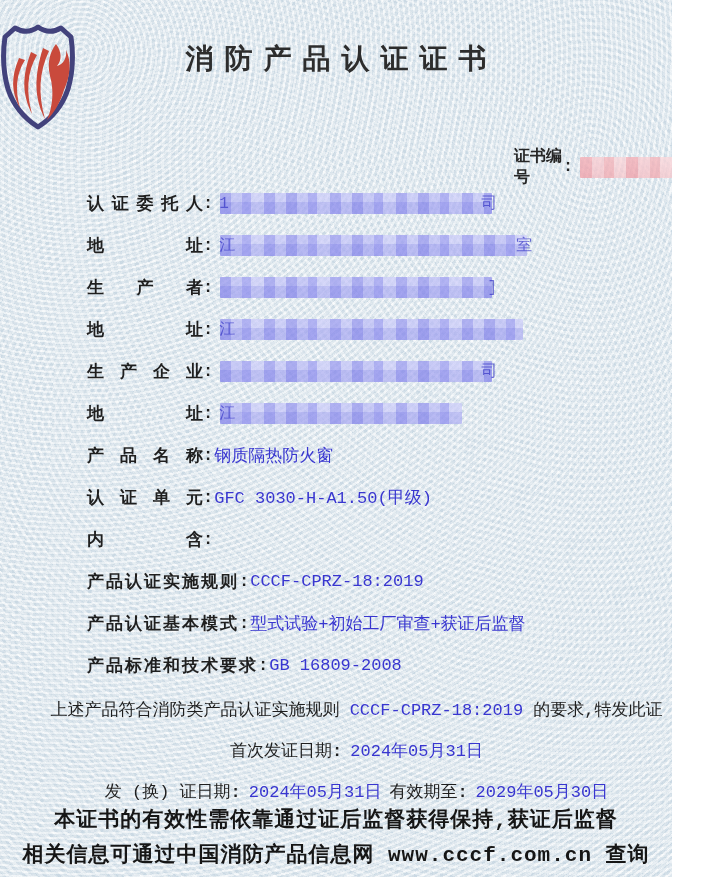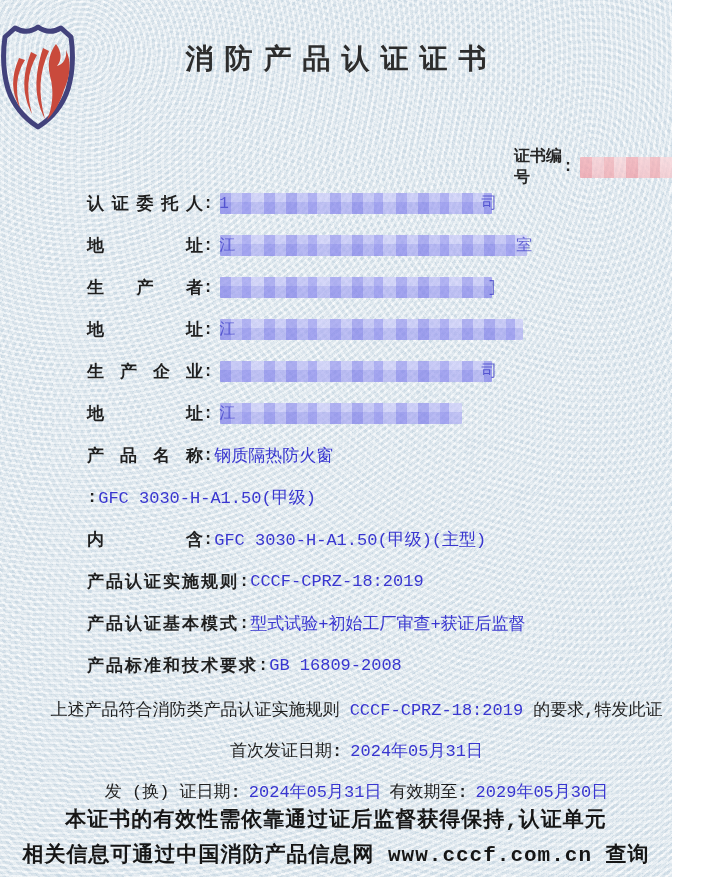--- a/index.html
+++ b/index.html
@@ -144,28 +144,28 @@
         </span>
     </div>
 
     <div class="row">
       <span class="lbl short">产品名称</span>
         <span class="colon">:</span>
       <span class="val">钢质隔热防火窗</span>
     </div>
 
     <div class="row">
+      <span class="lbl short">认证单元</span>
         <span class="colon">:</span>
       <span class="val">GFC 3030-H-A1.50(甲级)</span>
     </div>
 
     <div class="row">
       <span class="lbl short">内含</span>
         <span class="colon">:</span>
-      <span class="val">GFC 3030-H-A1.50(甲级)(主型)</span>
     </div>
 
     <div class="row">
       <span class="lbl long">产品认证实施规则</span>
         <span class="colon">:</span>
       <span class="val">CCCF-CPRZ-18:2019</span>
     </div>
 
     <div class="row">
       <span class="lbl long">产品认证基本模式</span>
@@ -186,16 +186,16 @@
   </div>
 
   <div class="centerline issue">
     <span>首次发证日期</span><span class="colon">:</span><span class="gap"></span><span class="blue">2024年05月31日</span>
   </div>
 
   <div class="centerline reissue">
     <span>发 (换) 证日期</span><span class="colon">:</span><span class="gap"></span><span class="blue">2024年05月31日</span><span class="gap"></span><span>有效期至</span><span class="colon">:</span><span class="gap"></span><span class="blue">2029年05月30日</span>
   </div>
 
-  <div class="boldline b1">本证书的有效性需依靠通过证后监督获得保持,认证单元</div>
+  <div class="boldline b1">本证书的有效性需依靠通过证后监督获得保持,获证后监督</div>
   <div class="boldline b2">相关信息可通过中国消防产品信息网 www.cccf.com.cn 查询</div>
 
 </div>
 
 </body></html>

